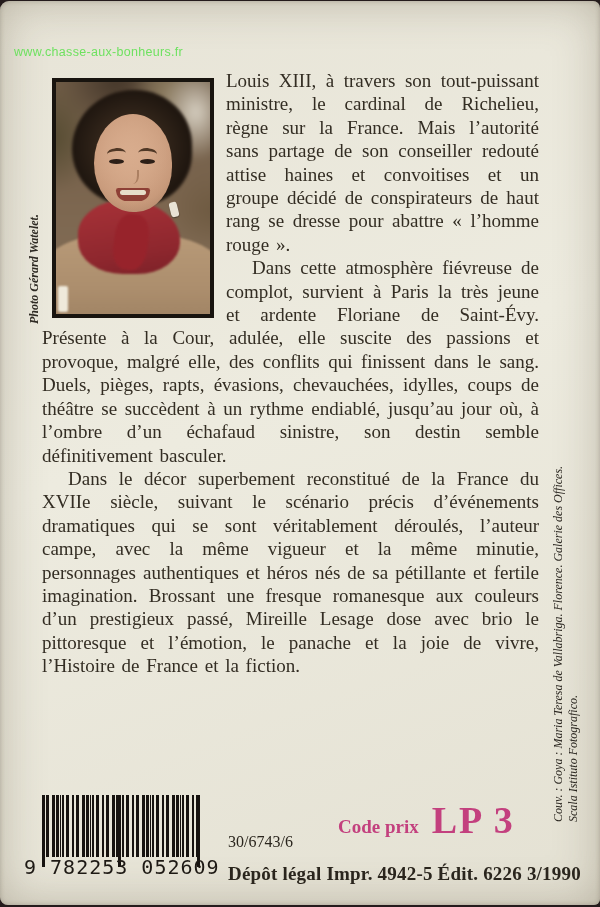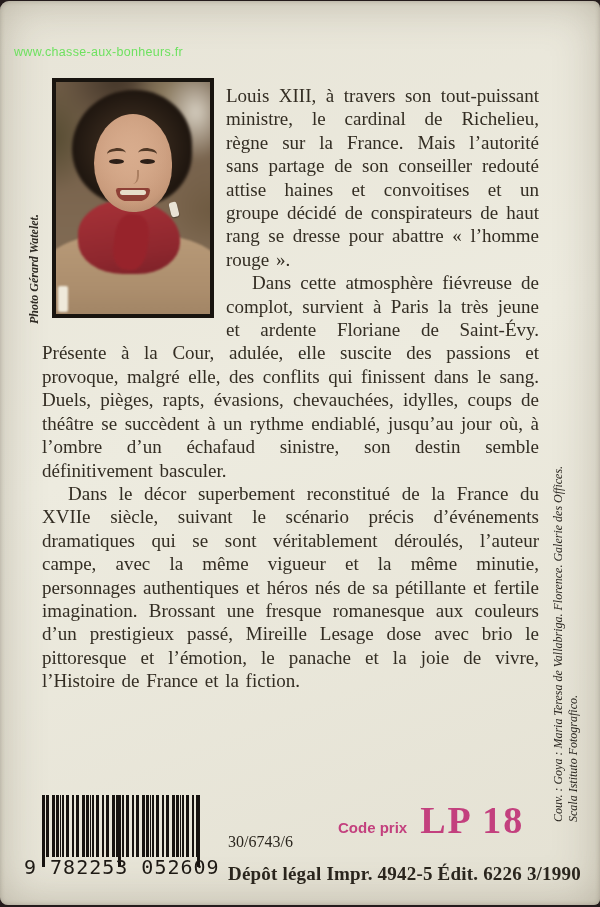--- a/index.html
+++ b/index.html
@@ -71,21 +71,21 @@
     transform:rotate(-90deg);
     font-style:italic;font-weight:bold;font-size:12px;color:#2e2a23;white-space:nowrap;
   }
   .credits{
     position:absolute;left:350px;top:590px;width:432px;height:30px;
     transform:rotate(-90deg);
     font-style:italic;font-size:12px;line-height:15px;color:#2b2721;white-space:nowrap;
   }
   
   .synopsis{
-    position:absolute;left:42px;top:83px;width:497px;
+    position:absolute;left:42px;top:68px;width:497px;
     font-size:19px;line-height:23.4px;color:#332d23;
     text-align:justify;word-spacing:2px;
   }
   .float-spacer{float:left;width:184px;height:246px}
   .synopsis p{margin:0}
   .synopsis p.indent{text-indent:26px}
   
   .barcode{position:absolute;left:42px;top:794px;width:158px;height:74px}
   .bars{position:absolute;top:0;left:0;right:0;height:62px;
     background:
@@ -93,21 +93,21 @@
       repeating-linear-gradient(90deg,#171310 0 1px,transparent 1px 6px);}
   .guard{position:absolute;top:0;width:3px;height:72px;background:#171310}
   .g1{left:0}.g2{left:76px}.g3{right:0}
   .barcode-number{
     position:absolute;left:24px;top:854px;
     font-family:"DejaVu Sans Mono",monospace;font-size:20px;color:#1d1914;letter-spacing:1px;
   }
   .print-code{position:absolute;left:228px;top:832px;font-size:16px;color:#2a251d}
   .legal{position:absolute;left:228px;top:862px;font-size:19px;font-weight:bold;color:#2a251d;letter-spacing:.2px}
   .code-prix{position:absolute;left:338px;top:797px;display:flex;align-items:baseline;gap:13px;color:#c3407e}
-  .code-prix .label{font-family:Liberation Sans, sans-serif;font-size:15px;font-weight:bold}
+  .code-prix .label{font-family:Liberation Serif, serif;font-size:19px;font-weight:bold}
   .code-prix .value{font-size:38px;font-weight:bold;letter-spacing:2px;font-family:"Liberation Serif",serif}
 </style>
 </head>
 <body>
 
 <div class="page">
 
   <div class="watermark">www.chasse-aux-bonheurs.fr</div>
 
   <div class="photo-frame">
@@ -150,16 +150,16 @@
     <div class="guard g2"></div>
     <div class="guard g3"></div>
   </div>
   <div class="barcode-number">9 782253 052609</div>
 
   <div class="print-code">30/6743/6</div>
   <div class="legal">Dépôt légal Impr. 4942-5 Édit. 6226 3/1990</div>
 
   <div class="code-prix">
     <span class="label">Code prix</span>
-    <span class="value">LP 18</span>
+    <span class="value">LP 3</span>
   </div>
 
 </div>
 
 </body></html>

